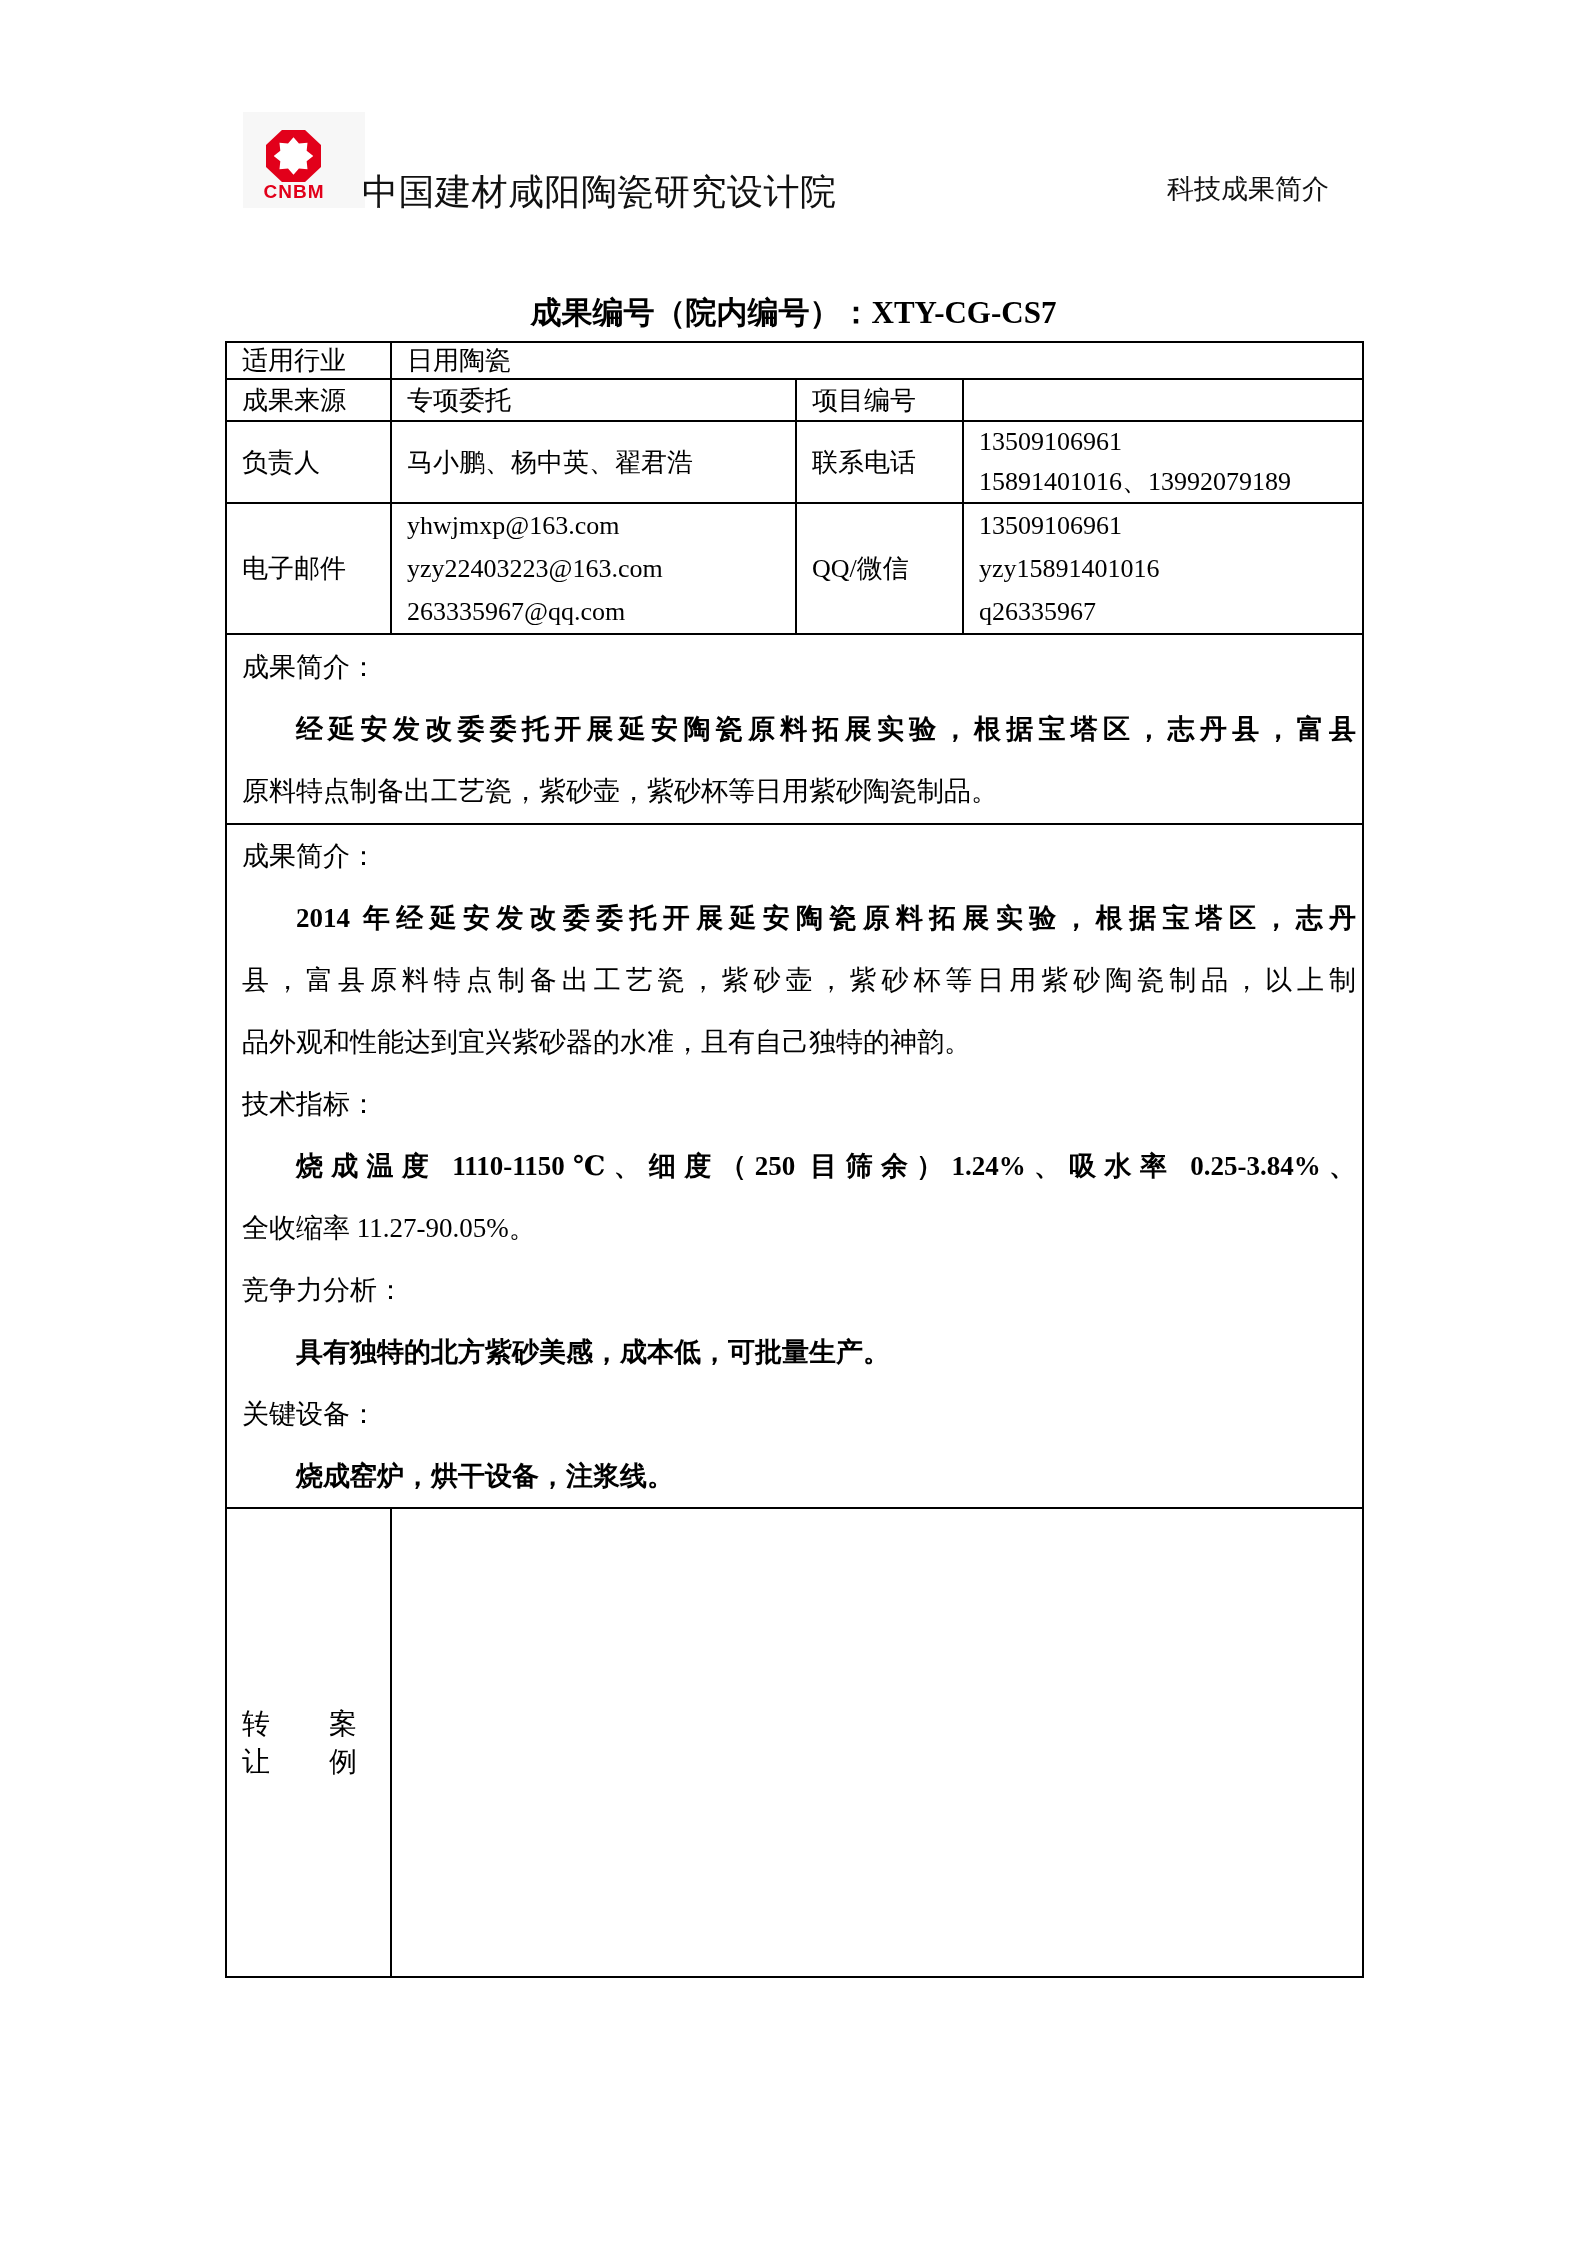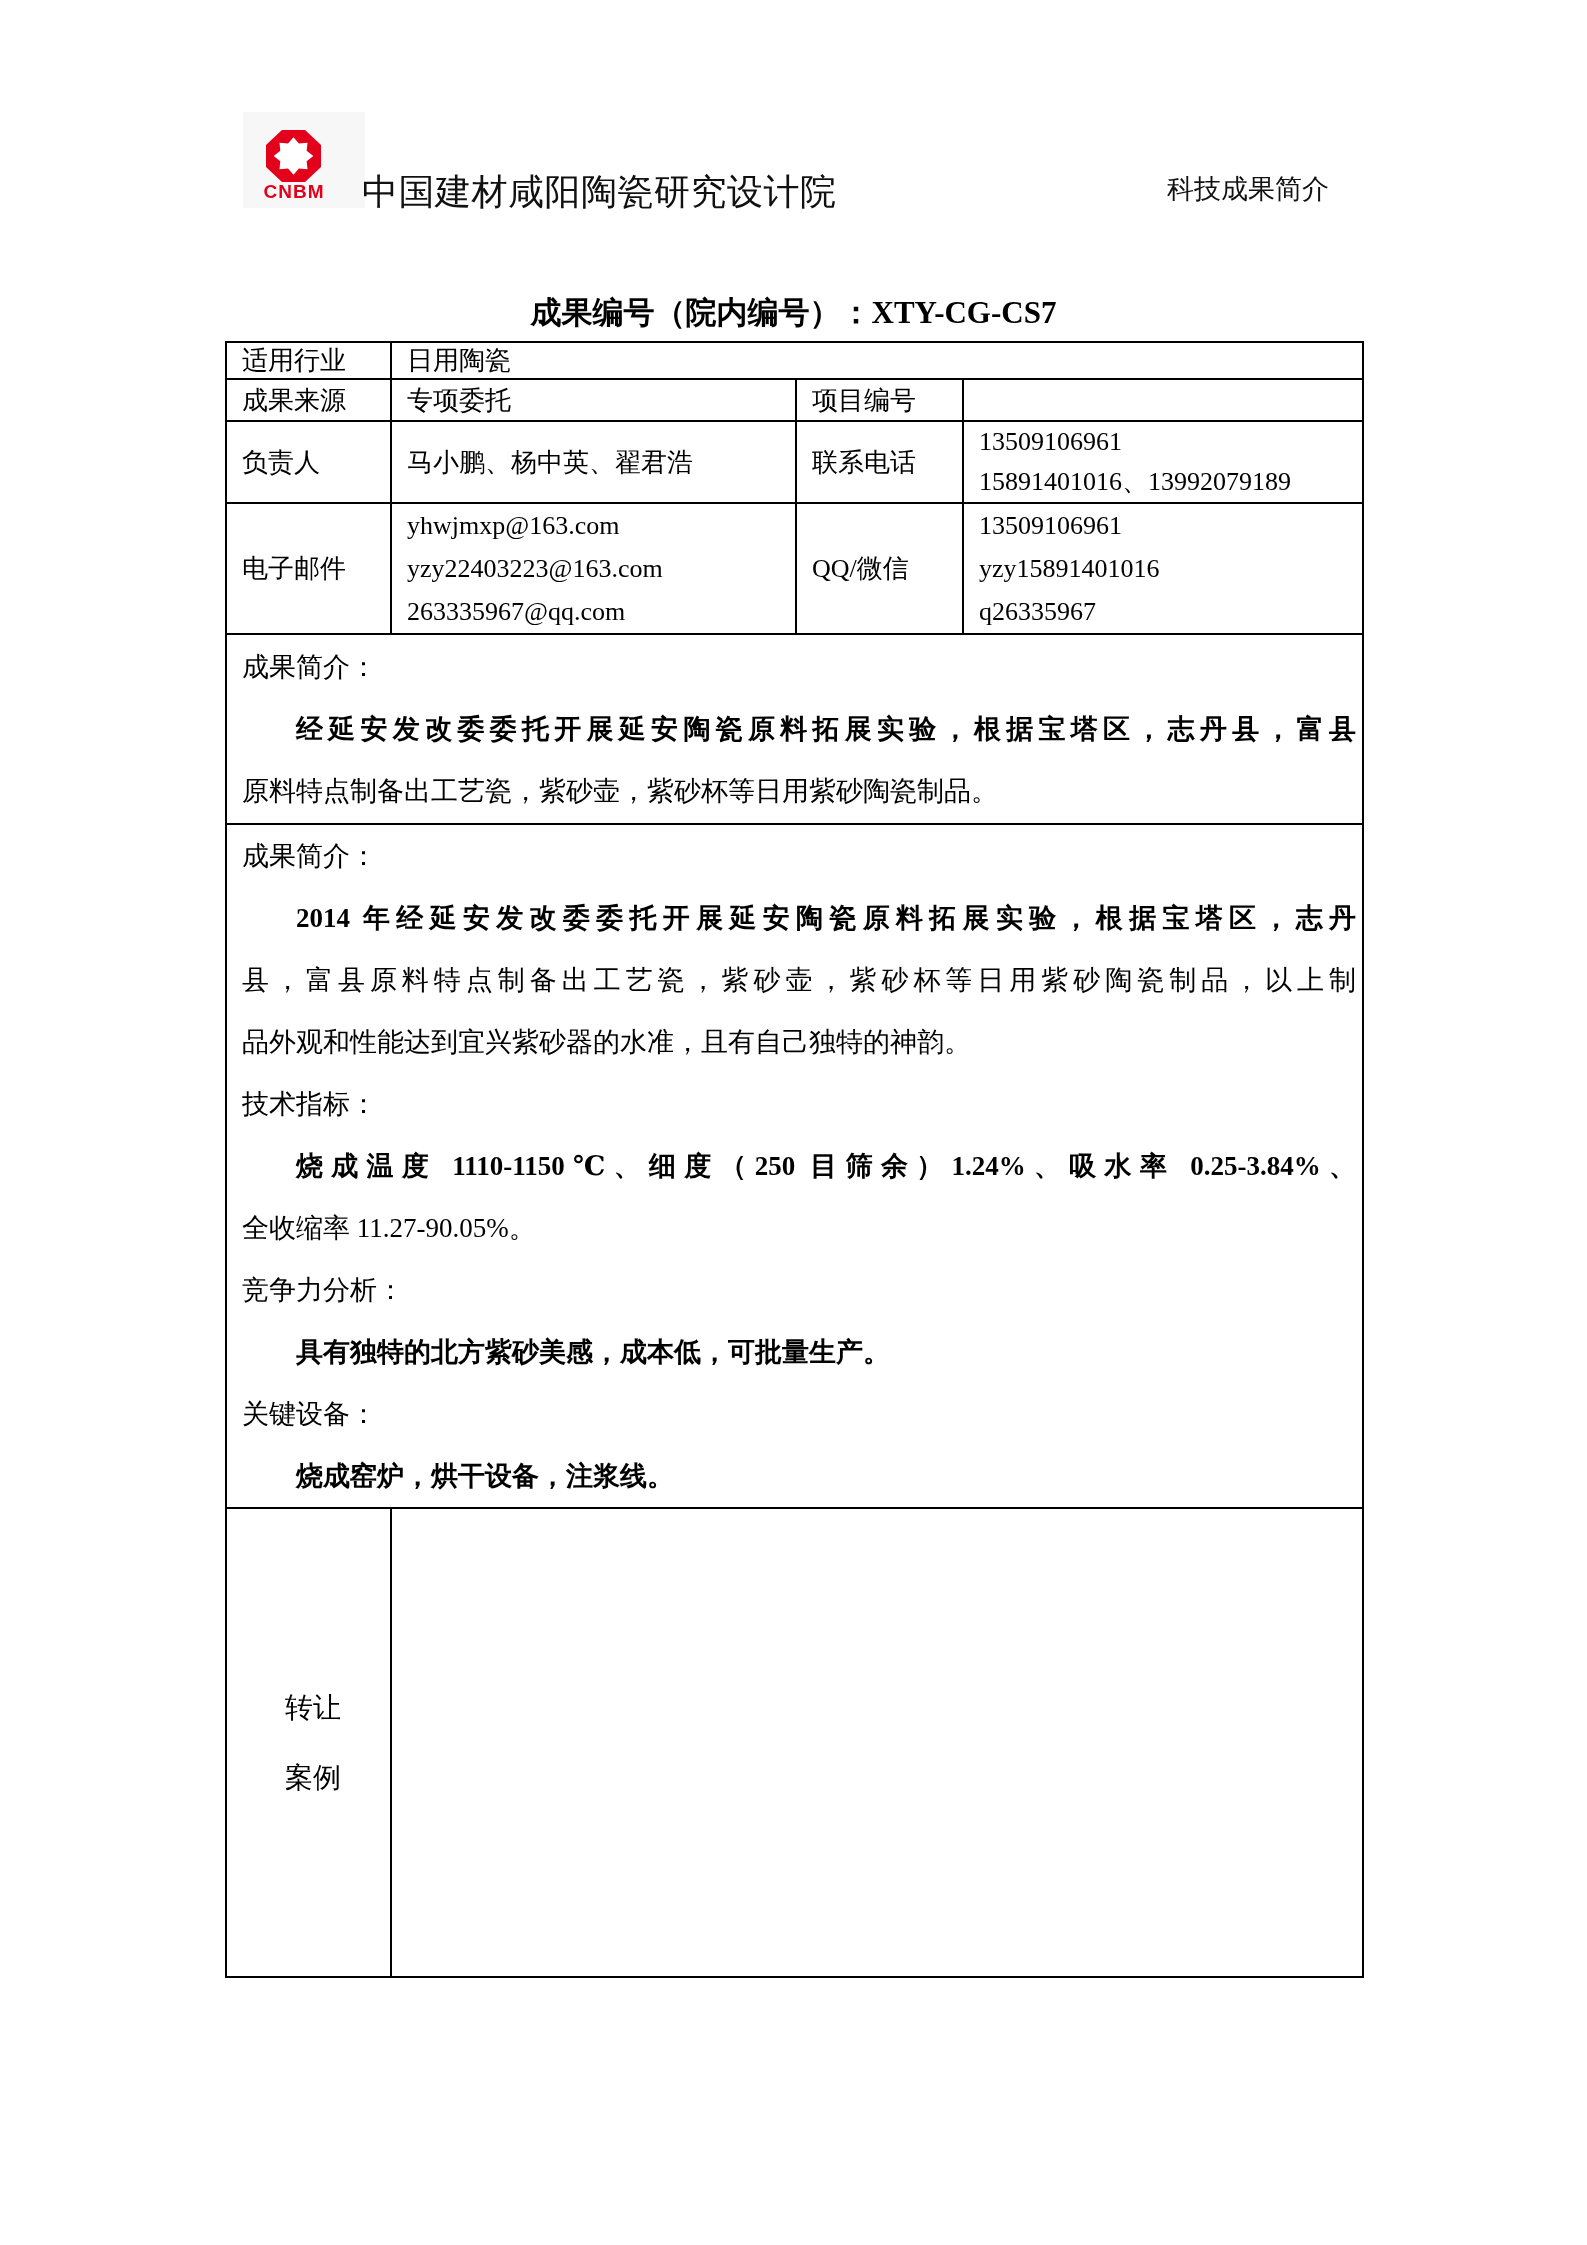--- a/index.html
+++ b/index.html
@@ -78,21 +78,21 @@
     font-weight: normal; font-size: 27px;
   }
   .ln { height: 62px; line-height: 62px; font-size: 27px; }
   .full { text-align: justify; text-align-last: justify; }
   .indent { text-indent: 54px; font-weight: bold; }
 
   
   td.transfer-lbl { padding: 0; }
   .transfer-inner {
     height: 100%;
-    display: flex; flex-direction: column;
+    display: flex; flex-direction: row;
     align-items: center; justify-content: center;
     gap: 32px;
     font-size: 28px;
   }
 </style>
 </head>
 <body>
 
 <div class="logo-bg"></div>
 <div class="logo-octagon">

